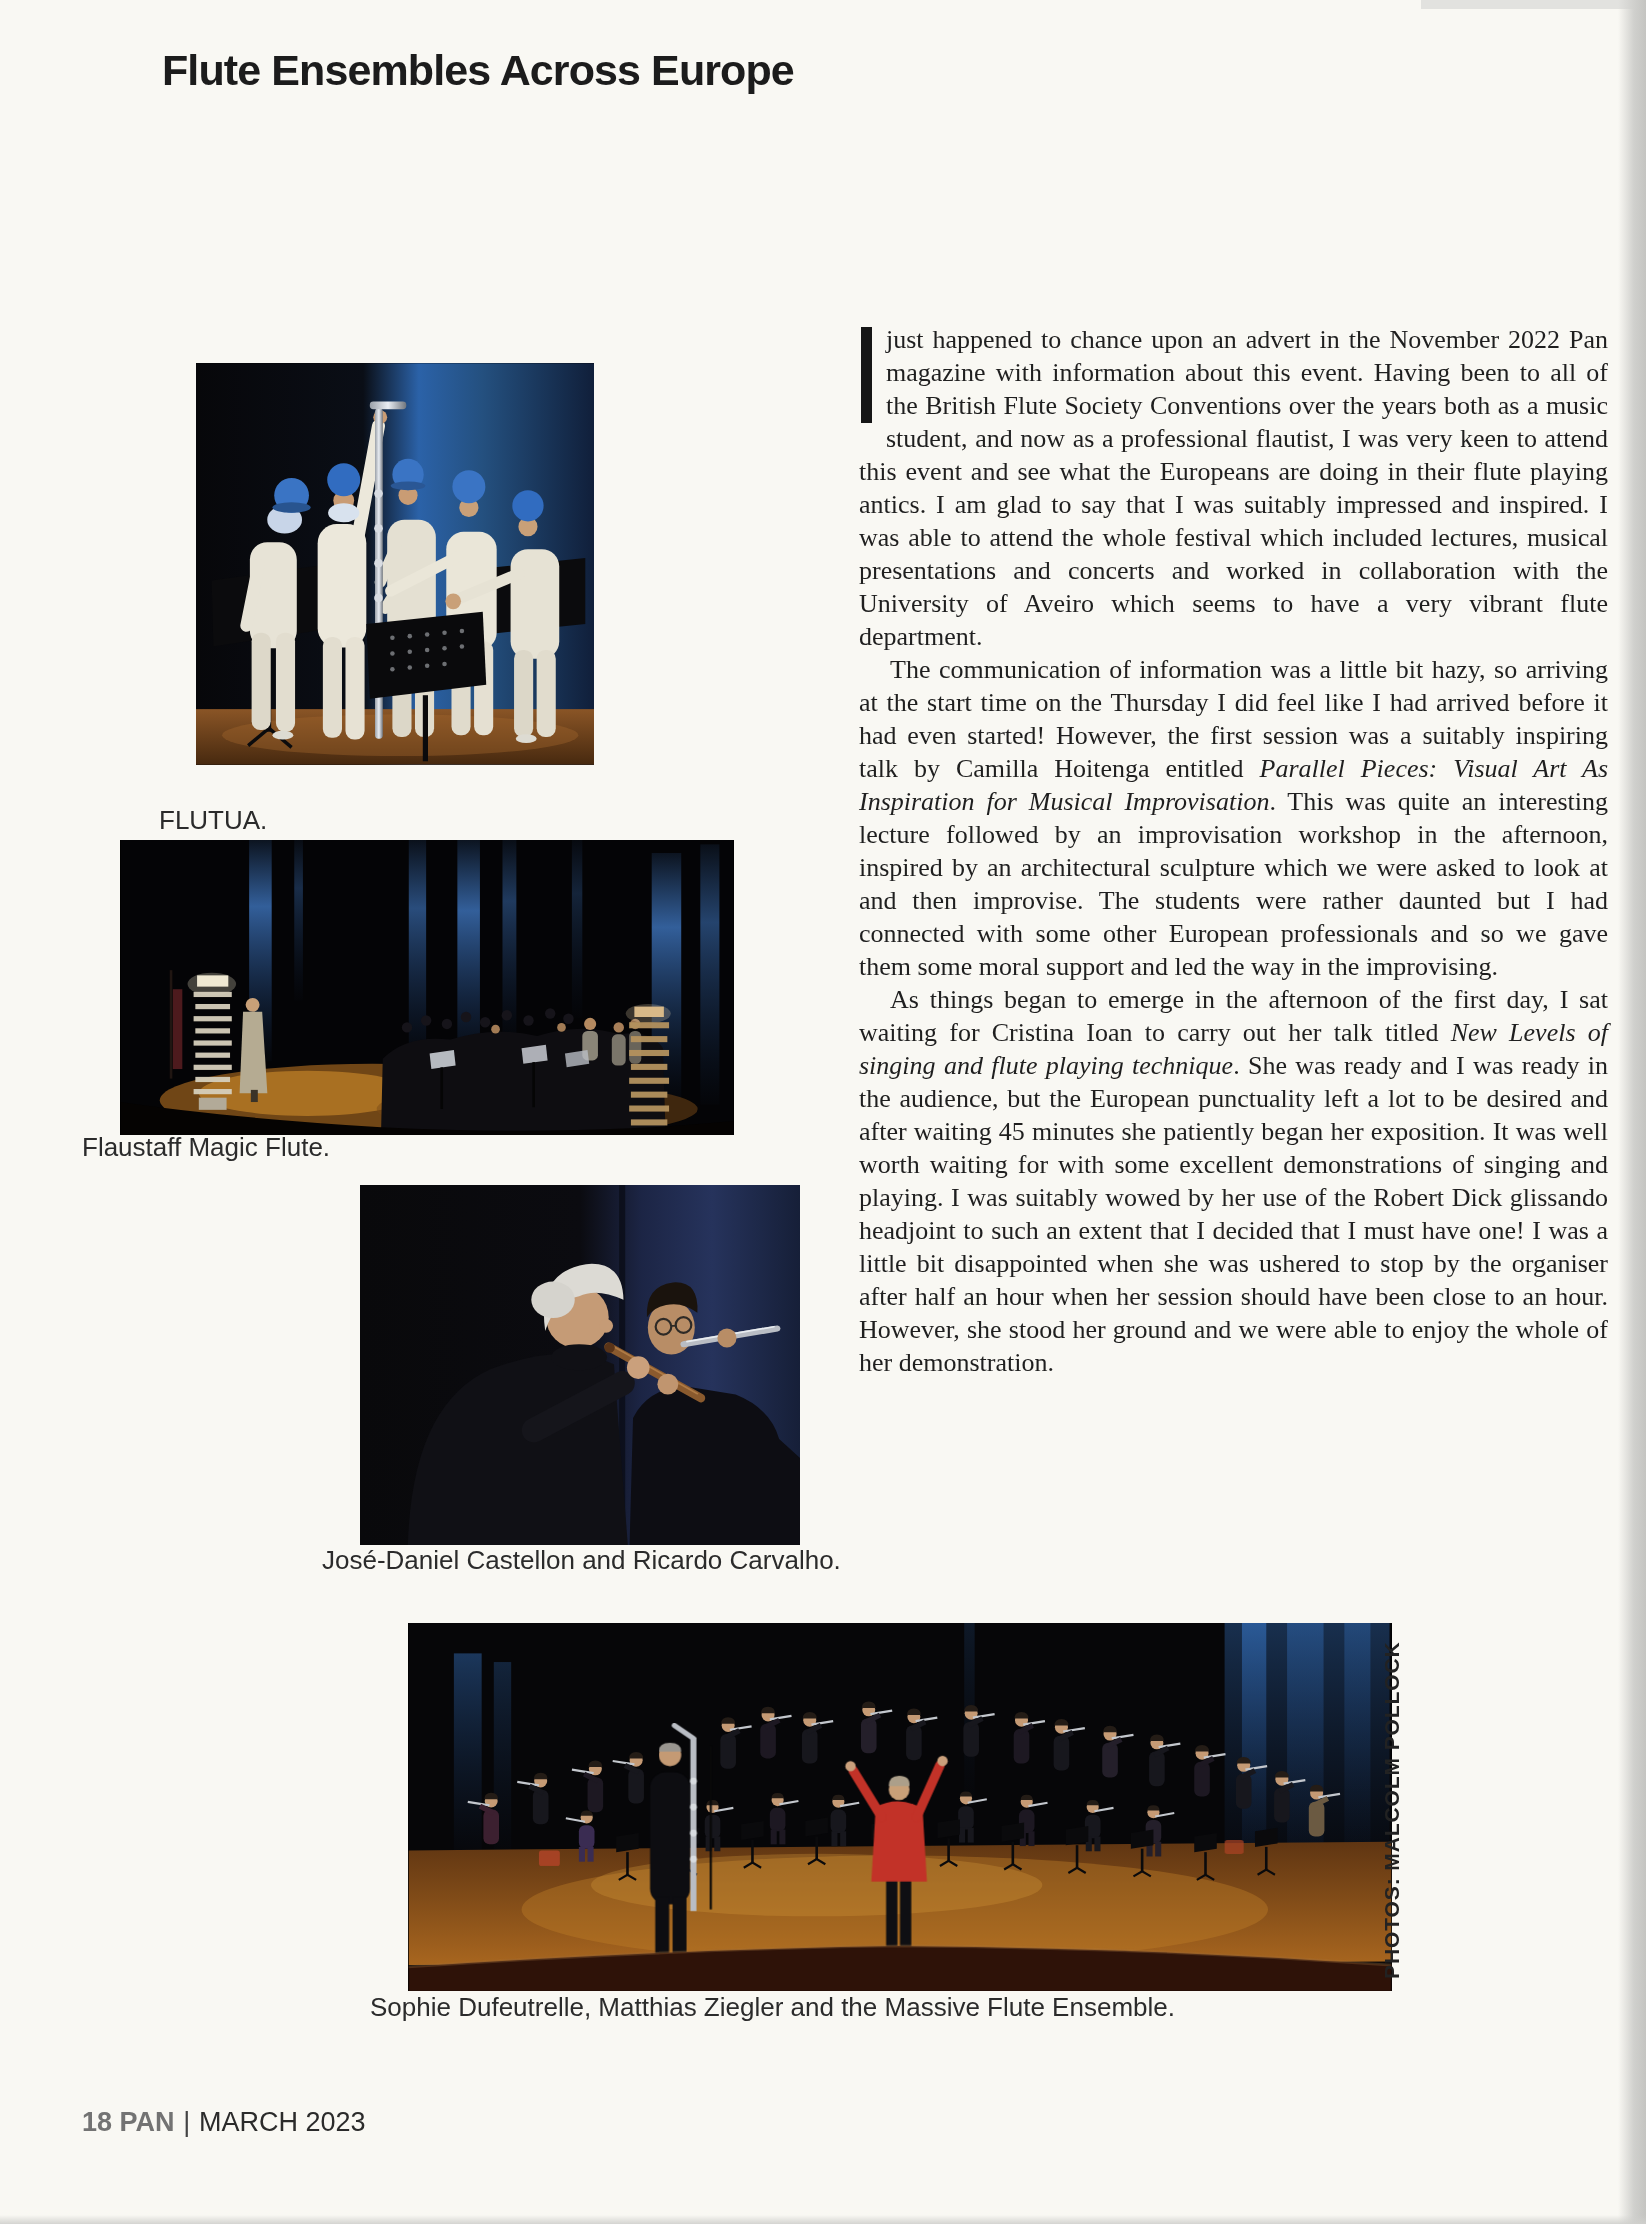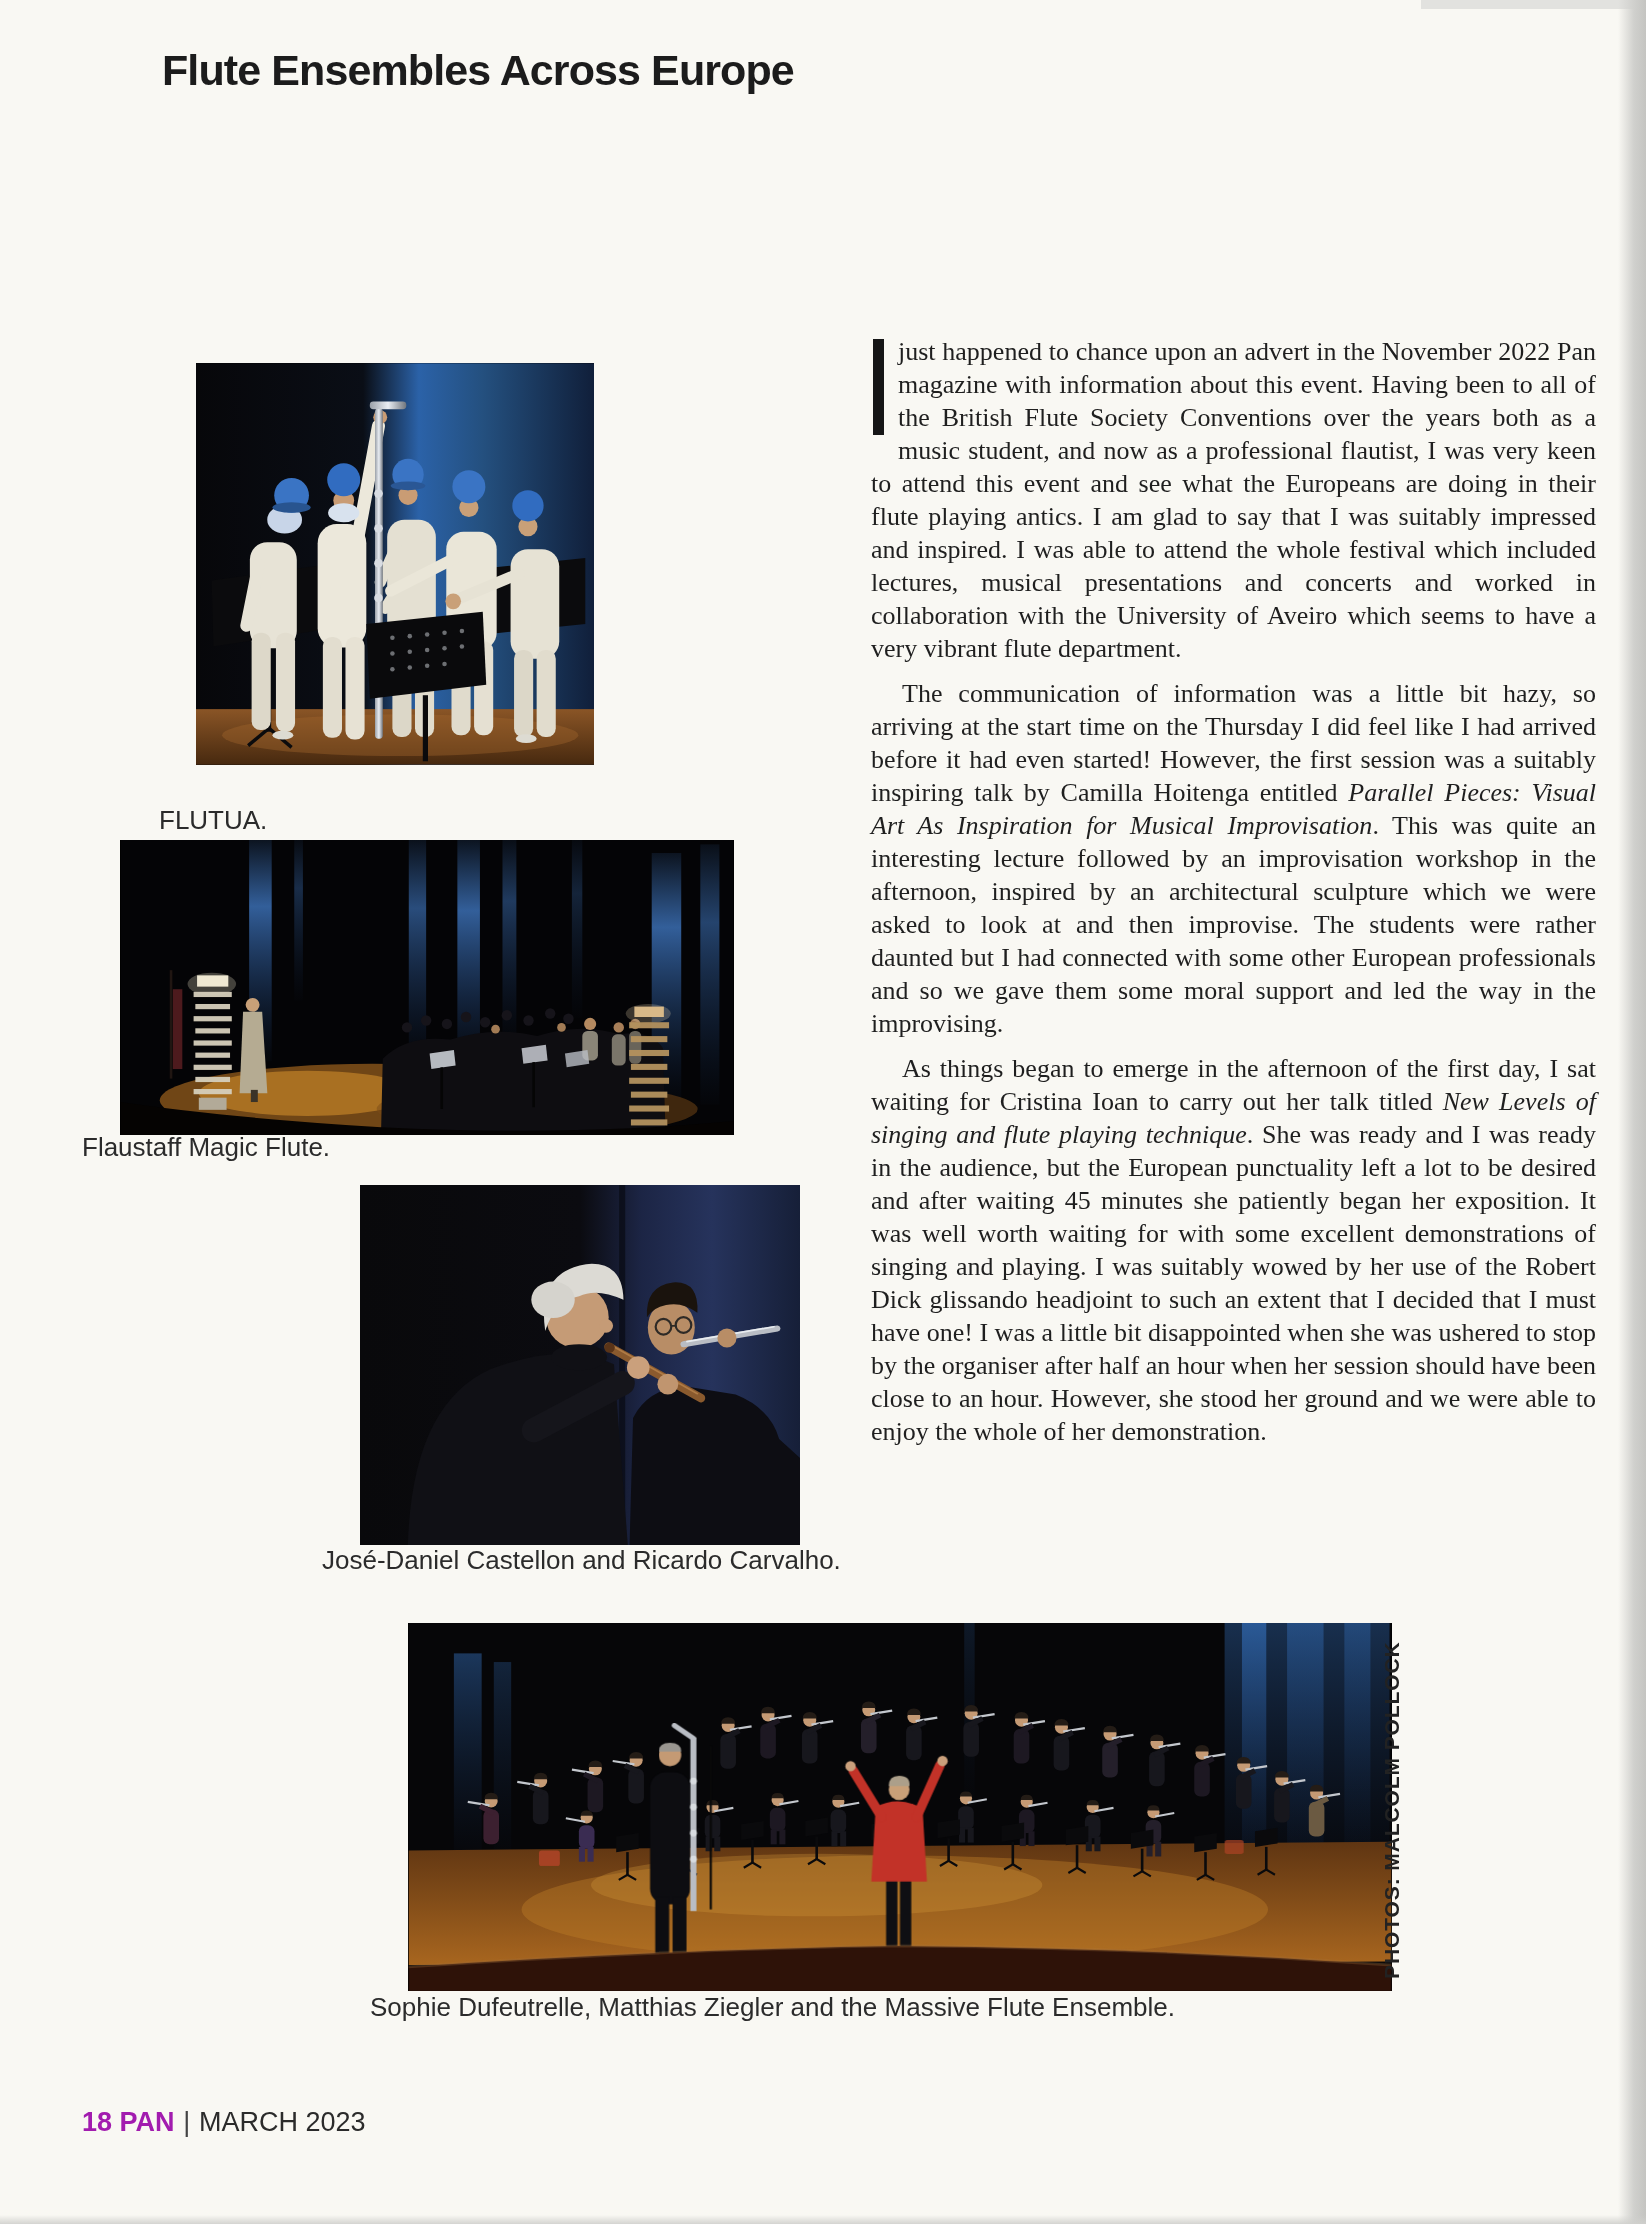--- a/index.html
+++ b/index.html
@@ -24,32 +24,32 @@
 
   .caption{position:absolute;font-size:26px;color:#2b2b2b;white-space:nowrap;}
   .cap1{left:159px;top:767px;margin-top:38px;}
   .cap2{left:82px;top:1132px;}
   .cap3{left:322px;top:1545px;}
   .cap4{left:370px;top:1992px;}
 
   .article{position:absolute;left:859px;top:323px;width:749px;
     font-family:"Liberation Serif",serif;font-size:26px;line-height:33px;
     color:#1f1f1f;text-align:justify;}
-  .article p{margin:12px;}
+  .article p{margin:0;}
   .article p.indent{text-indent:31px;font-family:Liberation Serif, serif;}
   .article em{font-style:italic;}
   .dropcap{float:left;width:11.3px;height:96px;background:#161616;
     margin:4.3px 14px 1.7px 1.7px;color:transparent;font-size:0;line-height:0;overflow:hidden;}
 
   .credit{position:absolute;left:1380px;top:1979px;width:295px;
     transform:rotate(-90deg);transform-origin:0 0;
     font-size:21px;font-weight:700;letter-spacing:0.9px;color:#222;white-space:nowrap;}
 
   .footer{position:absolute;left:82px;top:2107px;font-size:27px;color:#2b2b2b;white-space:nowrap;}
-  .footer .b{font-weight:700;color:#a21caf;text-align:right;}
+  .footer .b{font-weight:700;color:#737373;text-align:right;}
   .footer .sep{display:inline-block;margin:0 8.7px;color:#444;font-weight:400;}
 </style>
 </head>
 <body>
 
 <div class="page">
 
   <h1 class="title">Flute Ensembles Across Europe</h1>
 
   <figure class="photo photo1">

